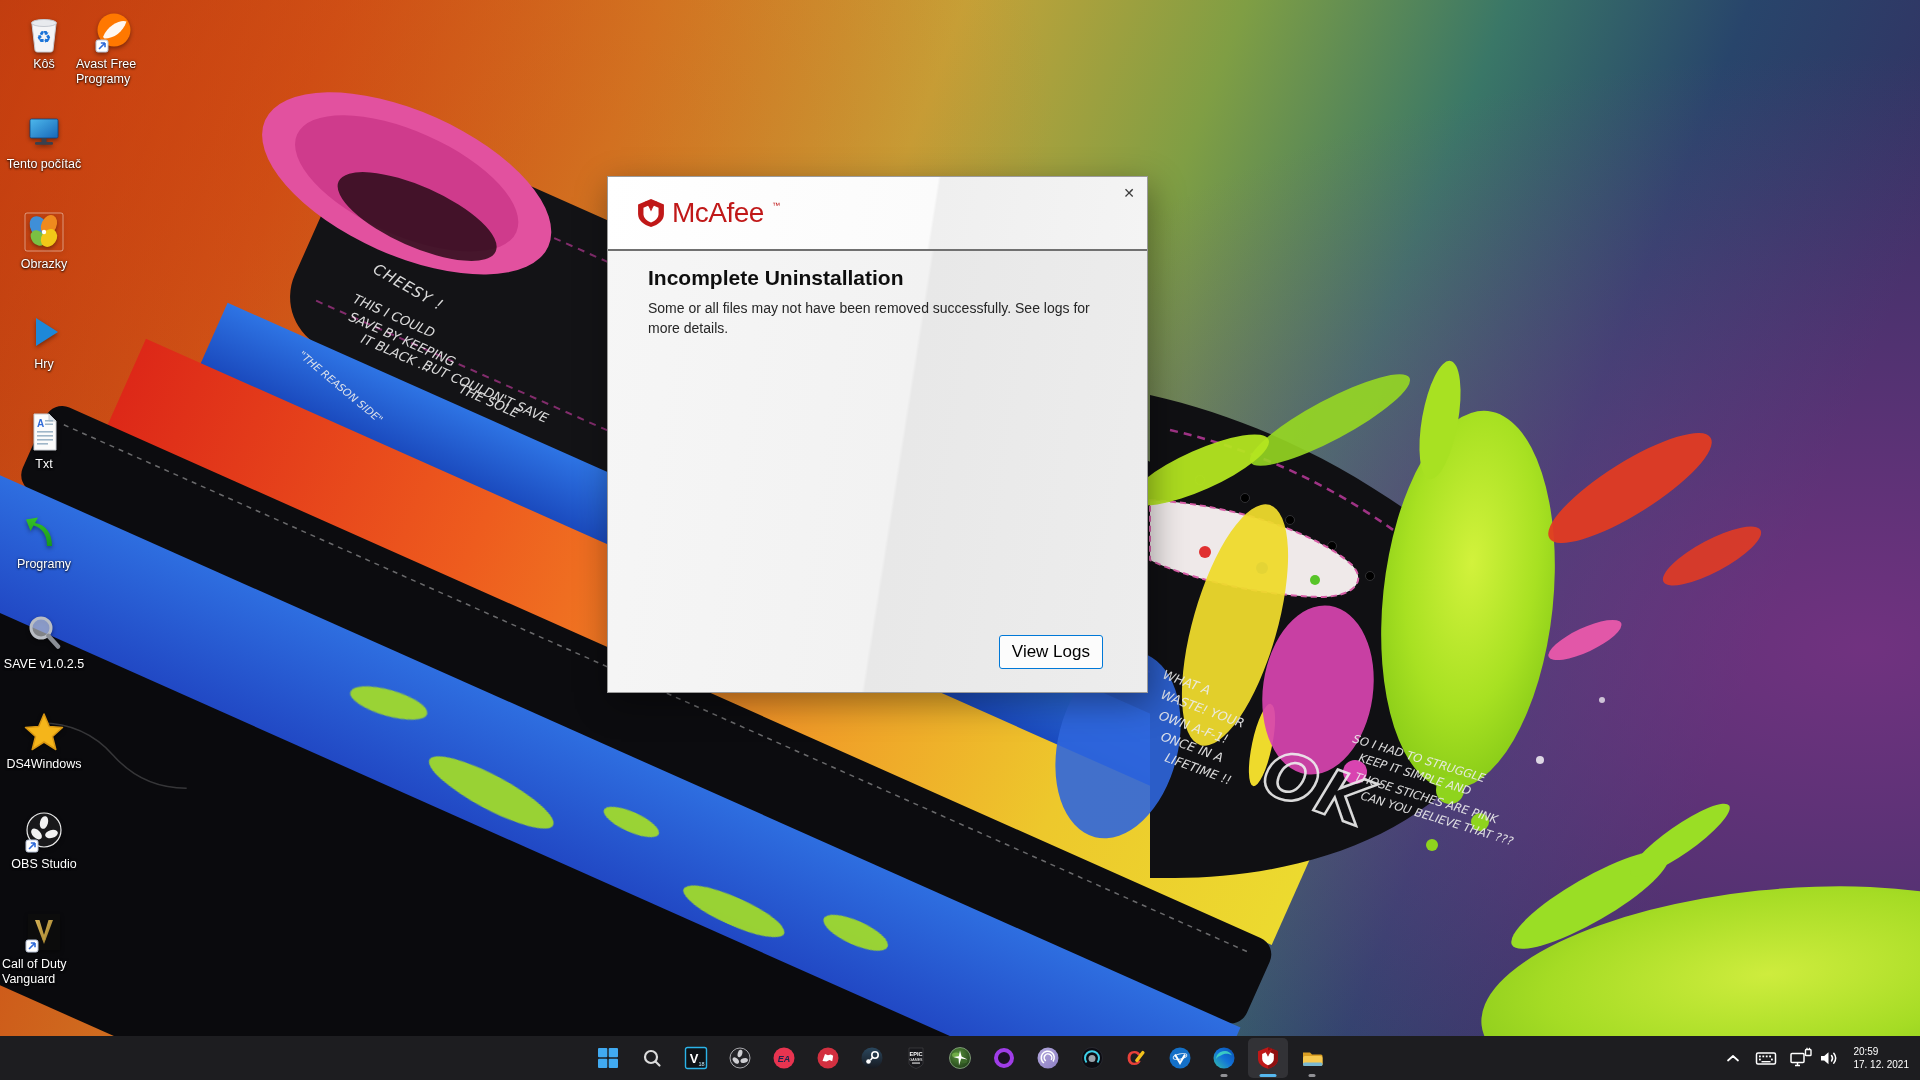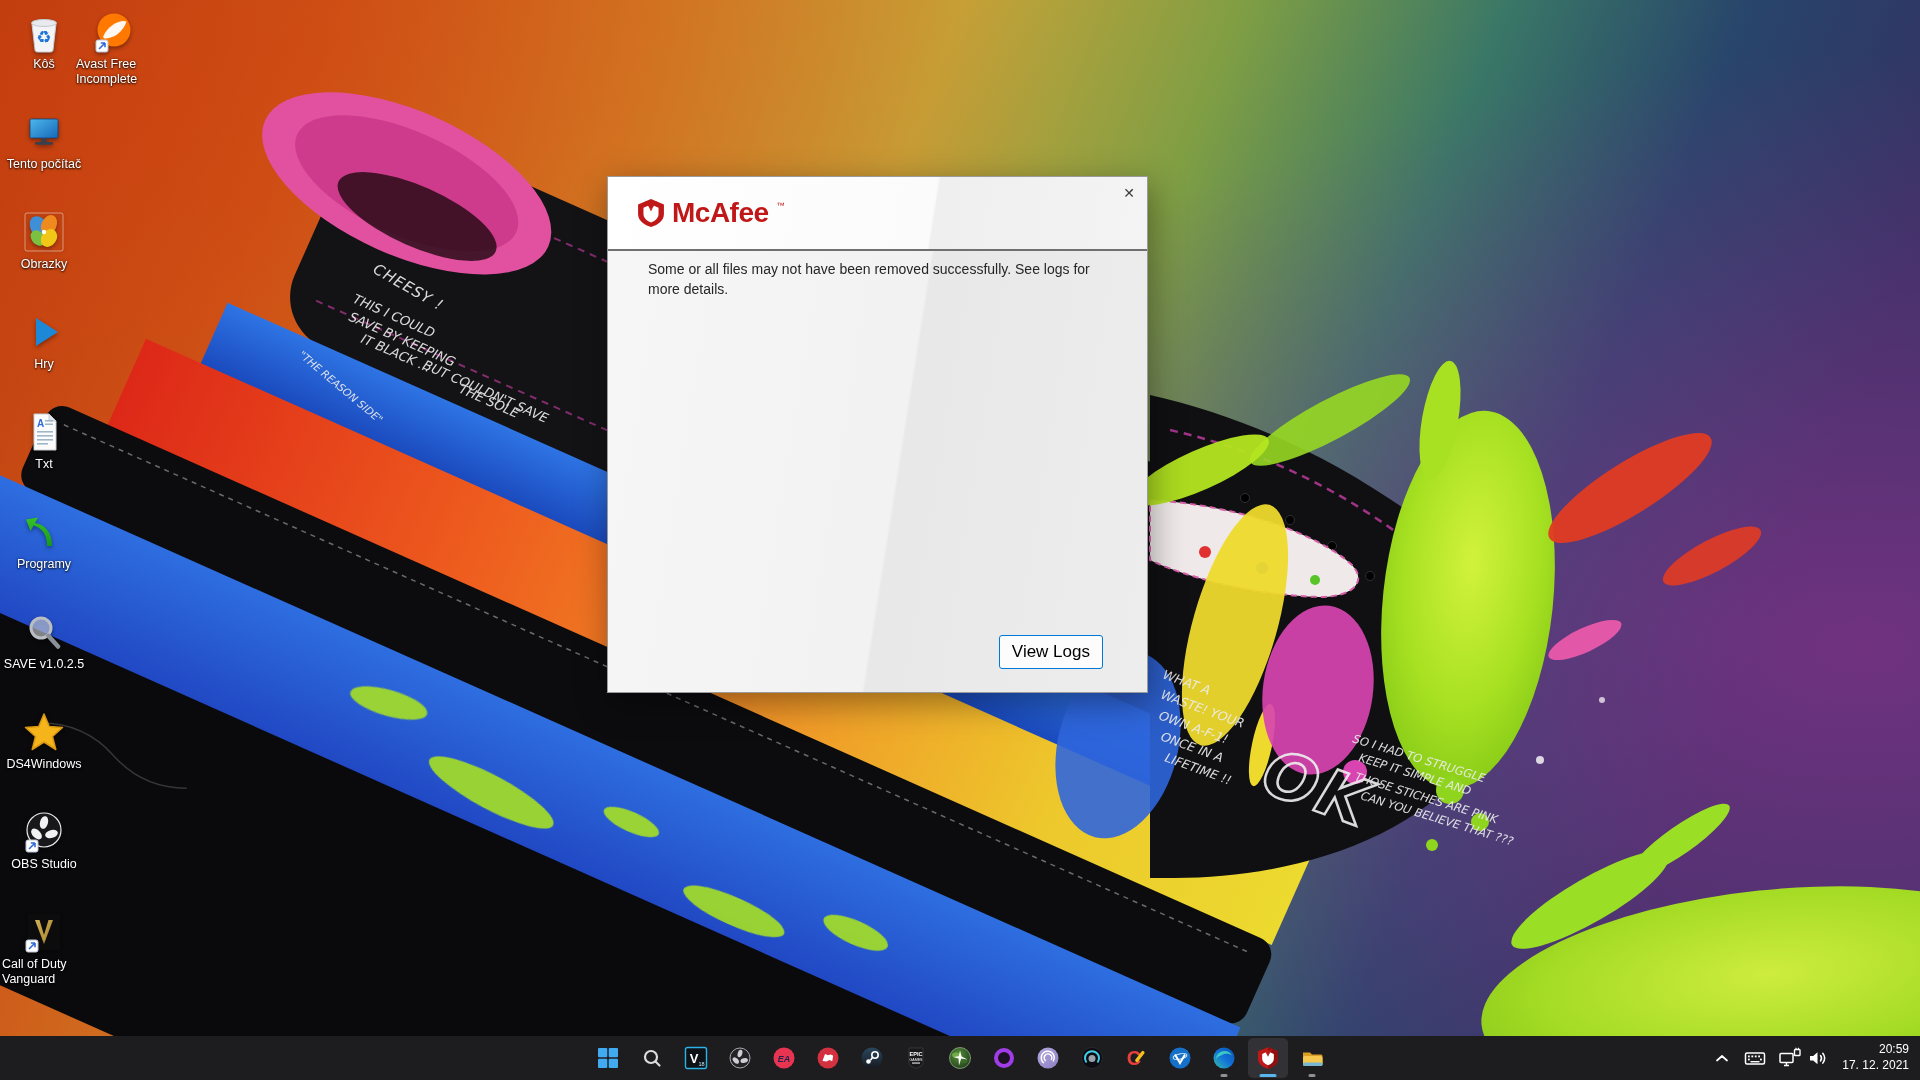--- a/index.html
+++ b/index.html
@@ -25,42 +25,42 @@
   .di11 { left: 2px; top: 910px; }
 
   
   .dialog { position: absolute; left: 607px; top: 176px; width: 541px; height: 517px;
             background: linear-gradient(99deg, #f6f6f6 0%, #f2f2f2 54%, #e8e8e8 54.5%, #ededed 100%);
             border: 1px solid #9b9b9b; box-shadow: 3px 10px 32px rgba(0,0,0,.38); }
   .dlg-header { position: relative; height: 74px; display: flex; align-items: center; padding-left: 30px;
                 background: linear-gradient(99deg, #ffffff 0%, #fbfbfb 60%, #efefef 60.5%, #f4f4f4 100%);
                 border-bottom: 2px solid #707070; }
   .brand { display: flex; align-items: flex-start; gap: 8px; }
-  .brand-word { color: #c01818; font-size: 28px; font-weight: 700; letter-spacing: -0.5px; line-height: 1; }
+  .brand-word { color: #c01818; font-size: 28px; font-weight: 400; letter-spacing: -0.5px; line-height: 1; }
   .brand-tm { color: #c01818; font-size: 8px; margin-top: 2px; }
   .dlg-close { position: absolute; top: 4px; right: 6px; width: 24px; height: 24px; display: flex;
                align-items: center; justify-content: center; color: #3c3c3c; font-size: 14px; cursor: default; }
   .dlg-title { margin: 15px 28px 0 40px; font-size: 21px; font-weight: 700; color: #0e0e0e; }
   .dlg-msg { margin: 9px 28px 0 40px; max-width: 470px; font-size: 14px; line-height: 1.4; color: #262626; }
   .dlg-btn { position: absolute; right: 44px; bottom: 23px; padding: 6px 12px; font-size: 17px; color: #000;
              background: #fcfcfc; border: 1px solid #0078d7; border-radius: 3px; cursor: default; }
 
   
   .taskbar { position: absolute; left: 0; right: 0; bottom: 0; height: 44px; background: #1d1d20;
              display: flex; align-items: center; justify-content: center; }
   .tb-center { display: flex; align-items: center; gap: 4px; }
   .tb-btn { position: relative; width: 40px; height: 40px; border-radius: 5px; display: flex;
             align-items: center; justify-content: center; cursor: default; }
   .tb-btn.active { background: #323236; }
   .run-dot { position: absolute; bottom: 1px; left: 50%; transform: translateX(-50%);
              width: 7px; height: 3px; border-radius: 2px; background: #919195; }
   .run-dot.wide { width: 17px; background: #56b8ef; }
   .tray { position: absolute; right: 0; top: 0; bottom: 0; display: flex; align-items: center; gap: 2px; padding-right: 11px; }
   .tray-btn { height: 38px; display: flex; align-items: center; justify-content: center; border-radius: 5px; padding: 0 4px; cursor: default; }
-  .tray-clock { margin-left: 6px; text-align: right; color: #ffffff; font-size: 12px; line-height: 1.3; cursor: default; }
+  .tray-clock { margin-left: 6px; text-align: left; color: #ffffff; font-size: 10px; line-height: 1.3; cursor: default; }
 </style>
 </head>
 <body>
 
 <div class="desktop">
 
   <svg class="wallpaper" width="1920" height="1080" viewBox="0 0 1920 1080" aria-hidden="true">
     <defs>
       <linearGradient id="bgx" x1="0" y1="0" x2="1" y2="0.22">
         <stop offset="0" stop-color="#b63a0f"></stop>
@@ -198,21 +198,21 @@
     <span class="lbl">Kôš</span>
   </div>
 
   <div class="di di2">
     <svg width="44" height="44" viewBox="0 0 44 44">
       <circle cx="22" cy="20" r="16.5" fill="#ff7800"></circle>
       <path d="M11,27 C16,14 30,9 34.5,11.5 C31,22 22,28.5 12.5,28.5 Z" fill="#ffffff" opacity="0.95"></path>
       <rect x="4" y="30" width="12" height="12" rx="2" fill="#ffffff" stroke="#b9c4d8"></rect>
       <path d="M7,39 L13,33 M13,33 h-4.2 M13,33 v4.2" stroke="#2f6ad8" stroke-width="1.6" fill="none"></path>
     </svg>
-    <span class="lbl">Avast Free Incomplete</span>
+    <span class="lbl">Avast Free Programy</span>
   </div>
 
   <div class="di di3">
     <svg width="44" height="44" viewBox="0 0 44 44">
       <defs>
           <linearGradient id="mon" x1="0" y1="0" x2="1" y2="1">
         <stop offset="0" stop-color="#4db8ec"></stop>
             <stop offset="1" stop-color="#1767b8"></stop>
           </linearGradient>
         </defs>
@@ -321,20 +321,21 @@
           <path d="M12,0 L24,5 V14 C24,20 19,24 12,26 C5,24 0,20 0,14 V5 Z" fill="#c01818"></path>
           <path d="M12,5 L19,8.2 V14 C19,17.5 16.3,20.2 12,21.8 C7.7,20.2 5,17.5 5,14 V8.2 Z" fill="#ffffff"></path>
           <polygon points="6.5,1.8 12,10 17.5,1.8 12,4.2" fill="#c01818"></polygon>
           <polygon points="8,3 12,9.5 16,3 12,11.5" fill="#c01818"></polygon>
         </svg>
         <span class="brand-word">McAfee</span>
         <span class="brand-tm">™</span>
       </div>
       <div class="dlg-close">✕</div>
     </div>
+    <div class="dlg-title">Incomplete Uninstallation</div>
     <div class="dlg-msg">Some or all files may not have been removed successfully. See logs for more details.</div>
     <button class="dlg-btn">View Logs</button>
   </div>
 
   <div class="taskbar">
     <div class="tb-center">
 
       <div class="tb-btn">
         <svg width="22" height="22" viewBox="0 0 22 22">
           <rect x="1" y="1" width="9.3" height="9.3" rx="1" fill="#41aaf1"></rect>

